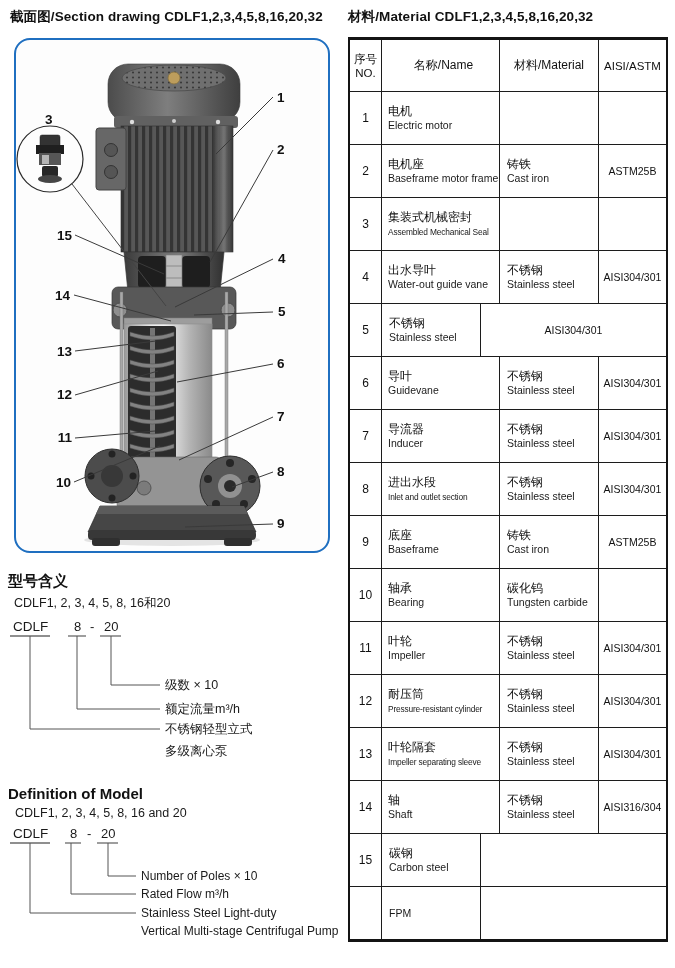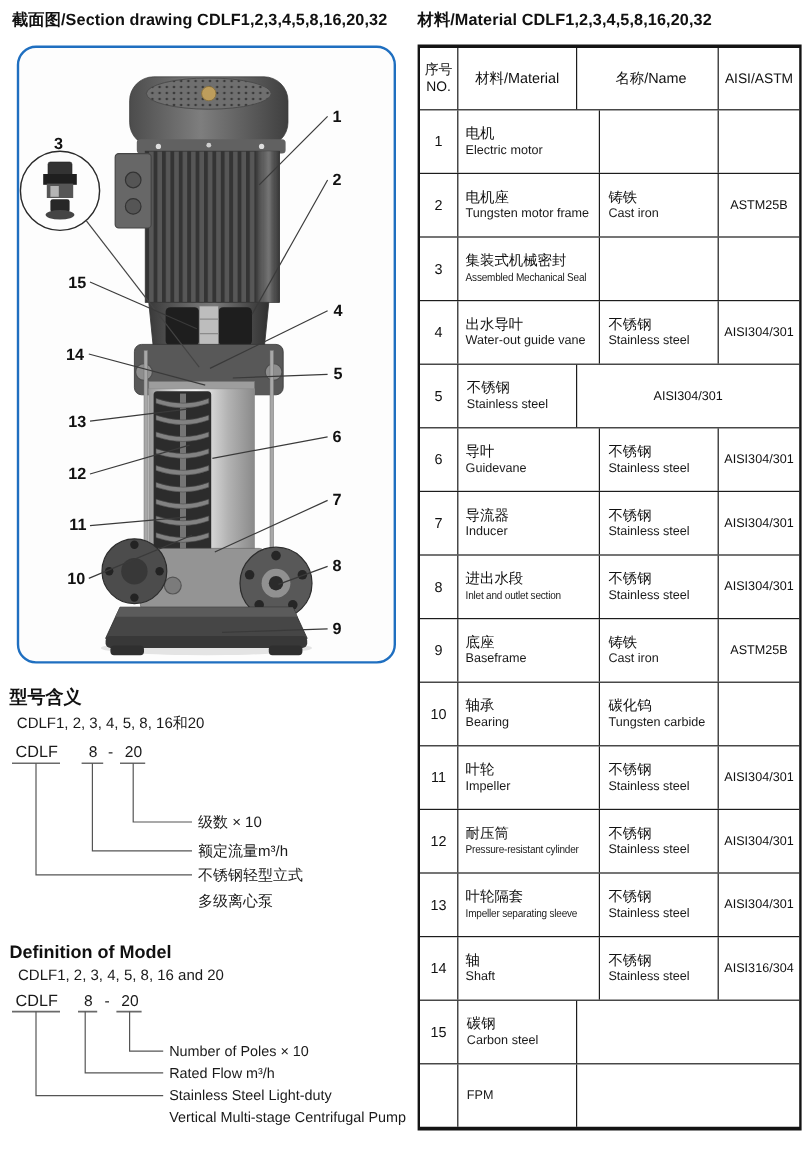--- a/index.html
+++ b/index.html
@@ -254,26 +254,26 @@
     <text x="133" y="131" font-size="12">Vertical Multi-stage Centrifugal Pump</text>
   </svg>
 </div>
 
 <div id="mtable">
   <div class="thead">
     <div class="cell c-no hcell hc-no">
       <div>序号</div>
       <div>NO.</div>
     </div>
+    <div class="cell c-name hcell hc-center">
+      <div>名称/Name</div>
+    </div>
     <div class="cell c-mat hcell hc-center" style="padding-left:0;">
       <div>材料/Material</div>
     </div>
-    <div class="cell c-name hcell hc-center">
-      <div>名称/Name</div>
-    </div>
     <div class="cell c-aisi hcell hc-center" style="font-size:11.5px;">
       <div>AISI/ASTM</div>
     </div>
   </div>
   <div>
   <div class="trow">
     <div class="cell c-no">
       <div class="num">1</div>
     </div>
     <div class="cell c-name">
@@ -288,21 +288,21 @@
       <div></div>
     </div>
   </div>
 
   <div class="trow">
     <div class="cell c-no">
       <div class="num">2</div>
     </div>
     <div class="cell c-name">
       <div class="cn">电机座</div>
-      <div class="en en-name">Tungsten motor frame</div>
+      <div class="en en-name">Baseframe motor frame</div>
     </div>
     <div class="cell c-mat">
       <div class="cn">铸铁</div>
       <div class="en">Cast iron</div>
     </div>
     <div class="cell c-aisi">
       <div>ASTM25B</div>
     </div>
   </div>
 

